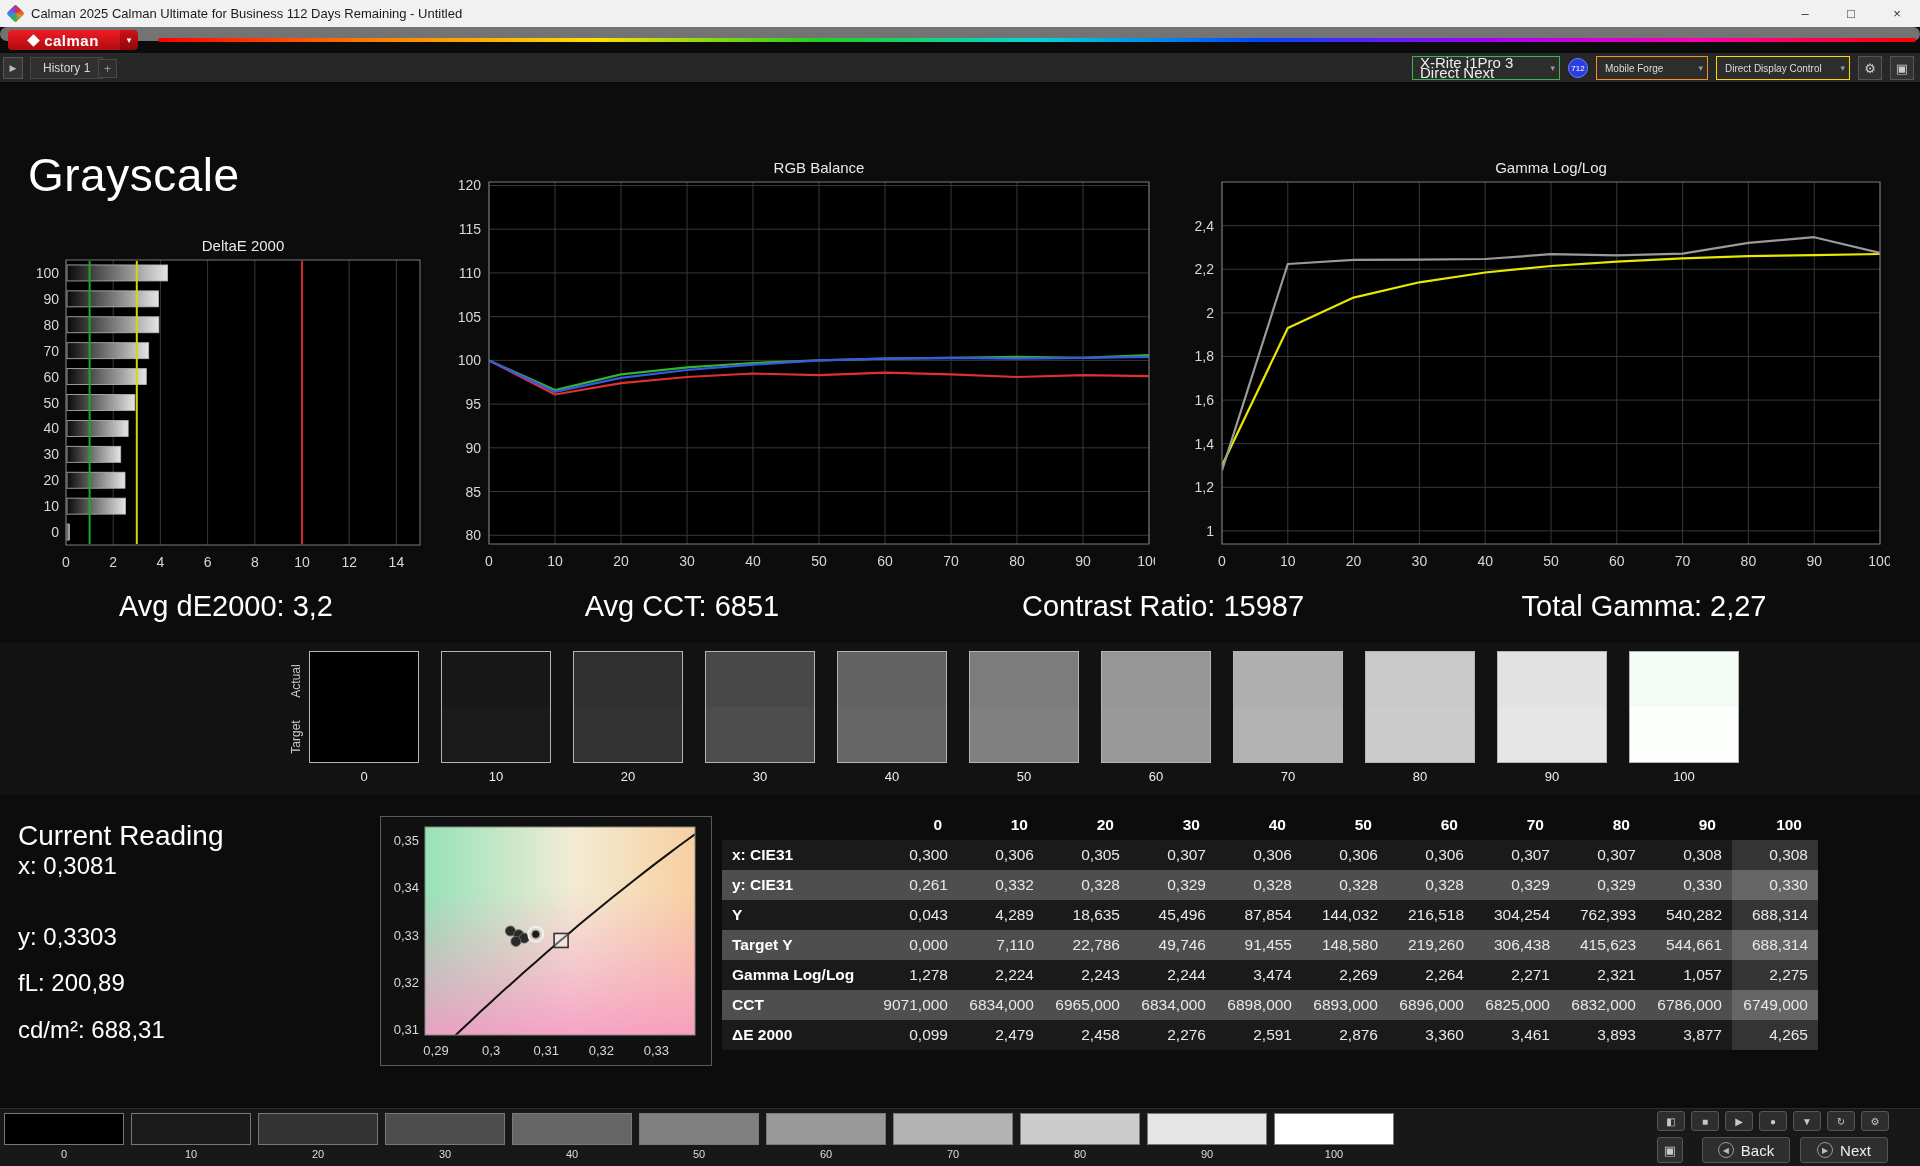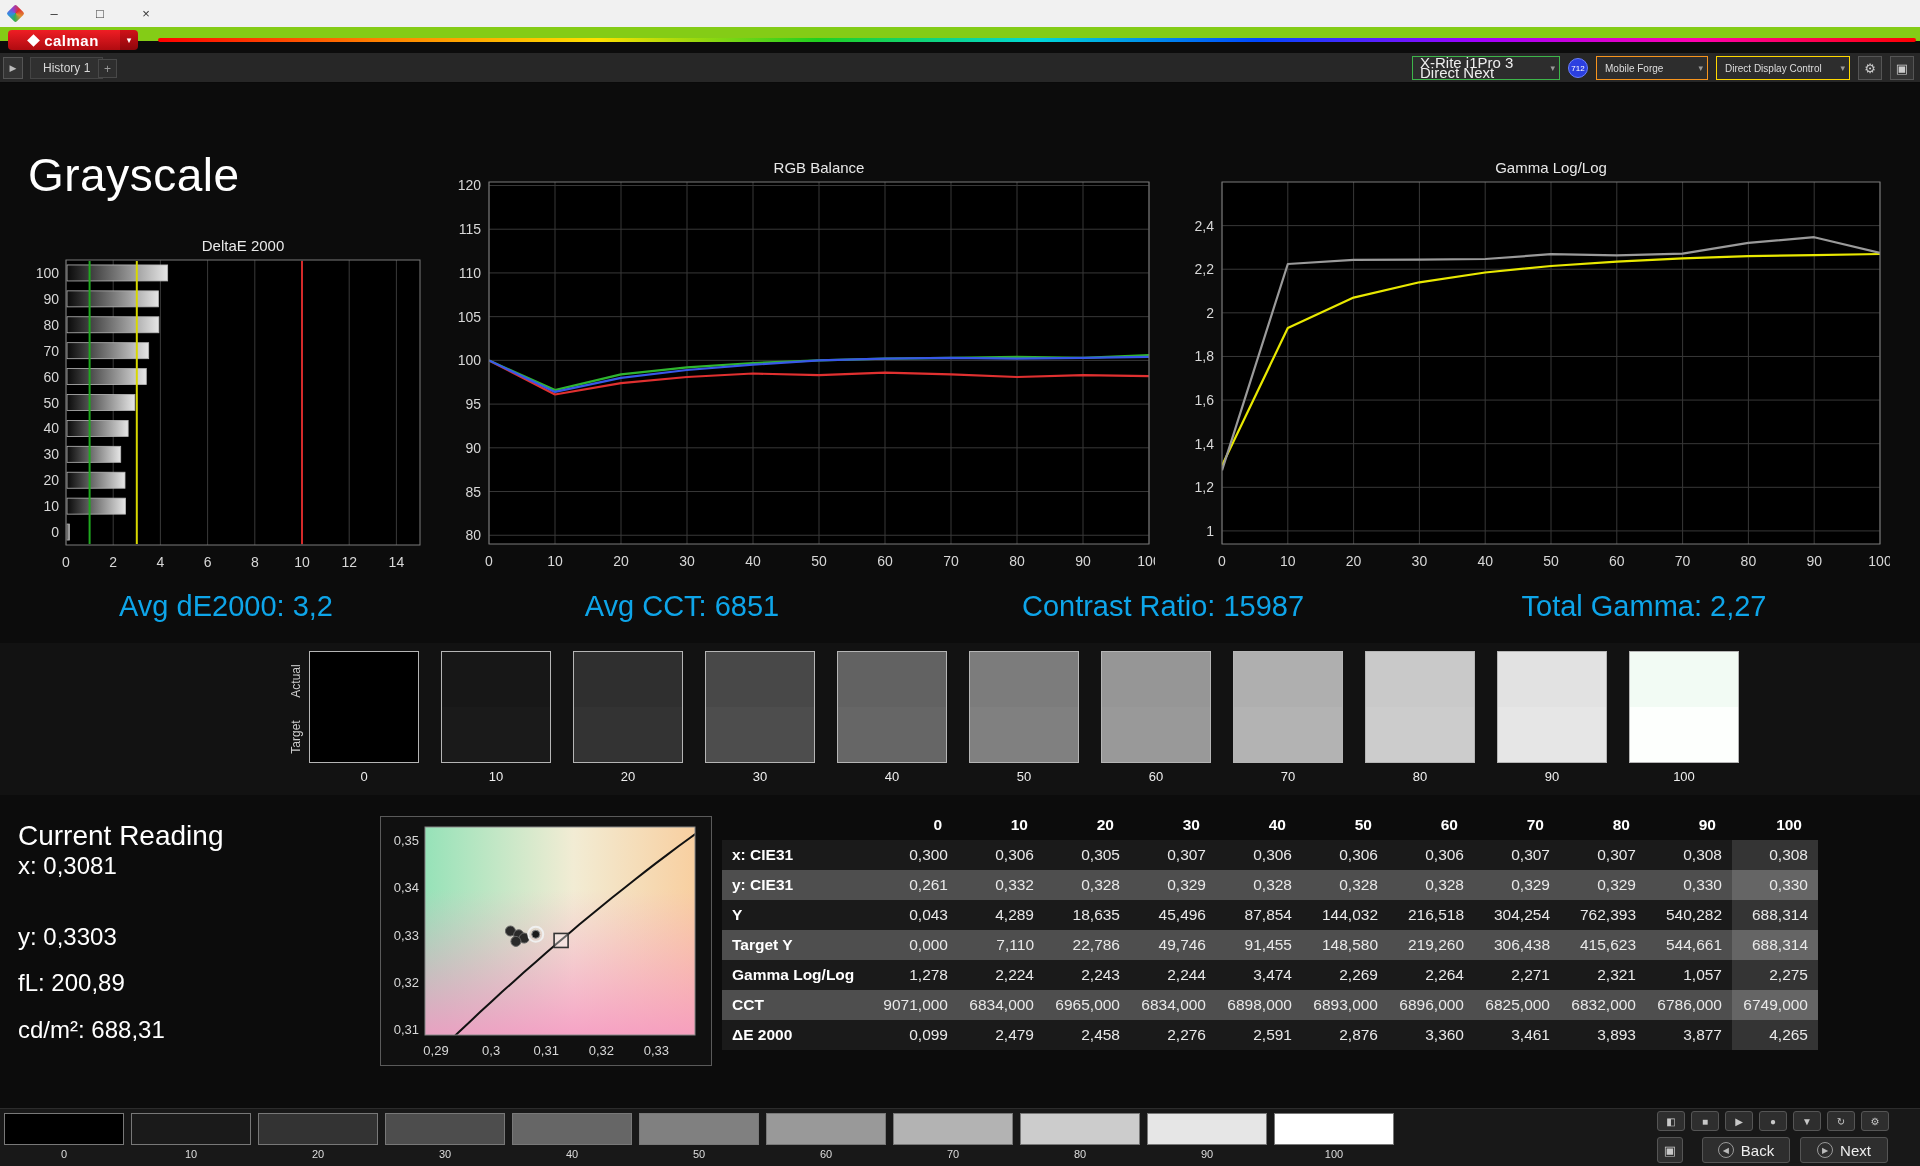--- a/index.html
+++ b/index.html
@@ -7,21 +7,21 @@
   .app { position:relative; width:1920px; height:1166px; background:#0c0c0c; color:#fff; overflow:hidden; }
 
   
   .titlebar { position:absolute; top:0; left:0; right:0; height:27px; background:#f1f1f1; color:#1a1a1a; display:flex; align-items:center; font-size:13px; }
   .app-icon { width:13px; height:13px; margin:0 9px 0 9px; background:conic-gradient(#e03030,#e09030,#30b050,#3090e0,#9040d0,#e03030); transform:rotate(45deg); border-radius:2px; flex:0 0 auto; }
   .tb-title { flex:1; white-space:nowrap; overflow:hidden; }
   .win-buttons { display:flex; height:100%; }
   .win-btn { width:46px; height:100%; display:flex; align-items:center; justify-content:center; font-size:13px; color:#333; cursor:default; }
 
   
-  .logobar { position:absolute; top:27px; left:0; right:0; height:14px; background:#84cc16; }
+  .logobar { position:absolute; top:27px; left:0; right:0; height:14px; background:#737373;border-radius:10px; }
   .calman-logo { position:absolute; left:8px; top:3px; width:112px; height:20px; background:linear-gradient(#ef1d24,#b00b10); border-radius:4px 0 0 4px; display:flex; align-items:center; justify-content:center; gap:6px; }
   .logo-diamond { width:9px; height:9px; background:#fff; transform:rotate(45deg); }
   .logo-text { color:#fff; font-weight:bold; font-size:15px; letter-spacing:0.5px; }
   .logo-arrow { position:absolute; left:120px; top:3px; width:18px; height:20px; background:linear-gradient(#d01118,#8e070b); border-radius:0 4px 4px 0; color:#fff; font-size:9px; display:flex; align-items:center; justify-content:center; }
   .rainbow { position:absolute; left:158px; right:4px; top:11px; height:4px; border-radius:2px;
      background:linear-gradient(to right,#ff0000,#ff8000,#ffe000,#20d020,#00d8d8,#0048ff,#a000ff,#ff00b0,#ff0000); }
 
   
   .toolbar { position:absolute; top:53px; left:0; right:0; height:30px; background:#272727; border-bottom:1px solid #0a0a0a; }
   .hist-toggle { position:absolute; left:3px; top:4px; width:20px; height:22px; background:#343434; border:1px solid #555; color:#bbb; font-size:9px; display:flex; align-items:center; justify-content:center; }
@@ -36,21 +36,21 @@
   .dd-display { width:134px; border-color:var(--display-border); font-size:10px; padding-left:8px; }
   .badge { width:20px; height:20px; border-radius:50%; background:var(--badge-blue); border:1px solid #6a80ff; color:#fff; font-size:8px; display:flex; align-items:center; justify-content:center; }
   .tb-iconbtn { width:24px; height:24px; background:#333; border:1px solid #555; color:#ccc; font-size:13px; display:flex; align-items:center; justify-content:center; }
 
   
   .page-title { position:absolute; left:28px; top:148px; font-size:46px; font-weight:400; color:#fff; letter-spacing:0.5px; }
   .chart { position:absolute; }
   .chart-deltae { left:24px; top:236px; width:408px; height:345px; }
   .chart-rgb   { left:443px; top:158px; width:712px; height:420px; }
   .chart-gamma { left:1172px; top:158px; width:718px; height:420px; }
-  .stat { position:absolute; top:590px; transform:translateX(-50%); font-size:29px; color:#0ea5e9; white-space:nowrap; }
+  .stat { position:absolute; top:590px; transform:translateX(-50%); font-size:29px; color:#ffffff; white-space:nowrap; }
   .stat-1 { left:226px; } .stat-2 { left:682px; } .stat-3 { left:1163px; } .stat-4 { left:1644px; }
 
   
   .swatch-strip { position:absolute; left:0; right:0; top:643px; height:152px; background:#121212; }
   .vlabel { position:absolute; font-size:12px; color:#ccc; transform:translate(-50%,-50%) rotate(-90deg); white-space:nowrap; }
   .vlabel-actual { left:296px; top:681px; }
   .vlabel-target { left:296px; top:737px; }
   .swatch { position:absolute; top:8px; width:110px; height:112px; border:1px solid #b5b5b5; }
   .sw-top, .sw-bot { height:50%; }
   .sw-label { position:absolute; top:126px; width:110px; text-align:center; font-size:13px; color:#eee; }
@@ -83,20 +83,21 @@
   .nav-back { left:1702px; } .nav-next { left:1800px; }
   .nav-circ { width:16px; height:16px; border-radius:50%; border:1px solid #999; color:#bbb; font-size:8px; display:flex; align-items:center; justify-content:center; }
 </style>
 </head>
 <body>
 
 <div class="app">
 
   <div class="titlebar">
     <div class="app-icon"></div>
+    <span class="tb-title">Calman 2025 Calman Ultimate for Business 112 Days Remaining  - Untitled</span>
     <div class="win-buttons">
       <div class="win-btn">–</div>
       <div class="win-btn">□</div>
       <div class="win-btn">×</div>
     </div>
   </div>
 
   <div class="logobar">
     <div class="calman-logo">
       <span class="logo-diamond"></span>

